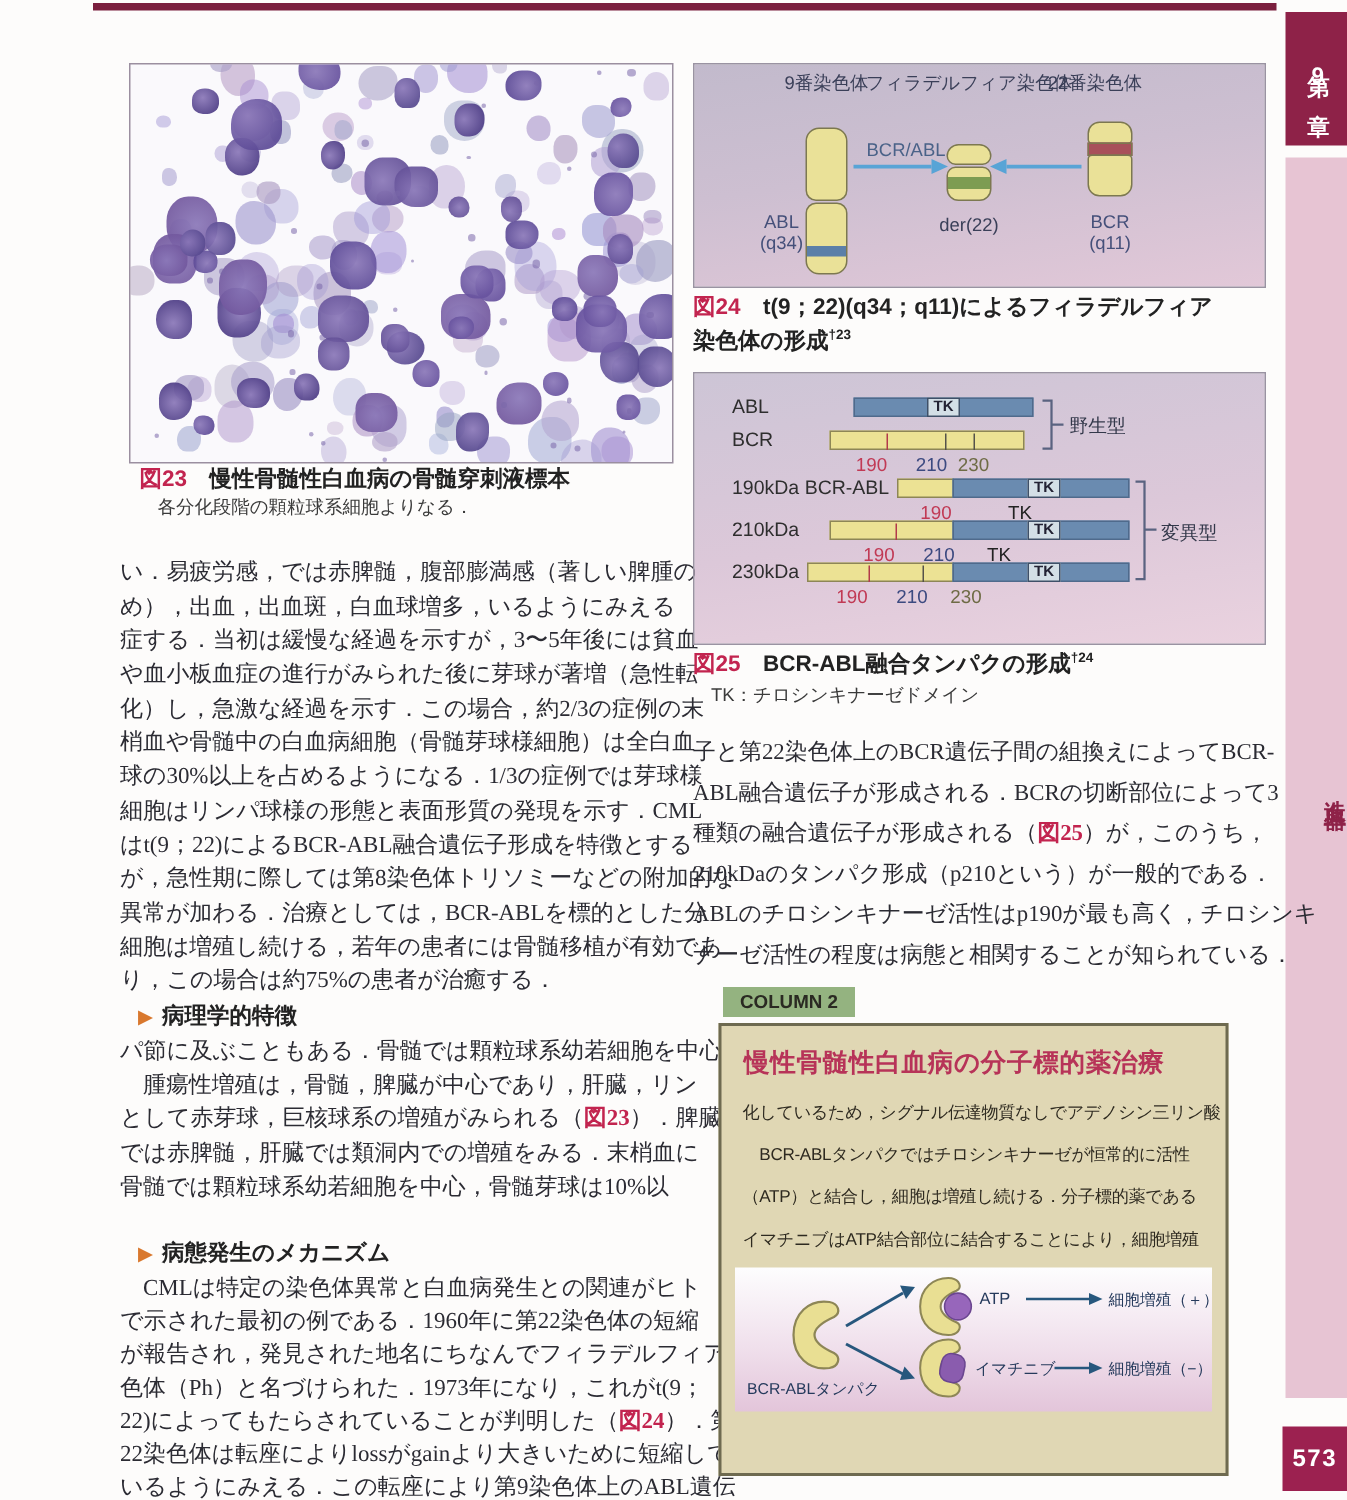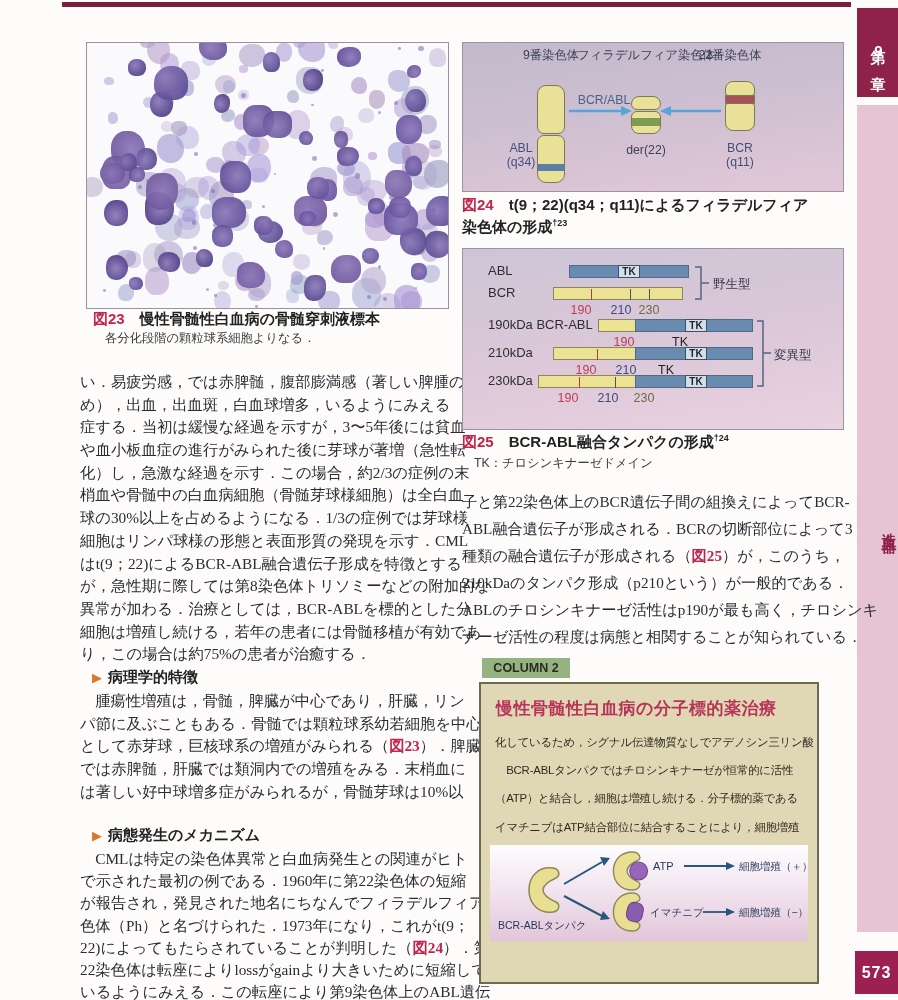--- a/index.html
+++ b/index.html
@@ -309,25 +309,25 @@
     <div class="tline">はt(9；22)によるBCR-ABL融合遺伝子形成を特徴とする</div>
     <div class="tline">が，急性期に際しては第8染色体トリソミーなどの附加的な</div>
     <div class="tline">異常が加わる．治療としては，BCR-ABLを標的とした分</div>
     <div class="tline">細胞は増殖し続ける，若年の患者には骨髄移植が有効であ</div>
     <div class="tline">り，この場合は約75%の患者が治癒する．</div>
   </div>
 <div class="abs subhead sans" style="left:92px;top:668px">
   <span class="tri">▶</span><span>病理学的特徴</span>
 </div>
 <div id="para2" class="abs lc" style="left:80px;top:690px;width:372px">
+    <div class="tline">パ節に及ぶこともある．骨髄では顆粒球系幼若細胞を中心</div>
     <div class="tline">　腫瘍性増殖は，骨髄，脾臓が中心であり，肝臓，リン</div>
-    <div class="tline">パ節に及ぶこともある．骨髄では顆粒球系幼若細胞を中心</div>
     <div class="tline">として赤芽球，巨核球系の増殖がみられる（<span class="figref">図23</span>）．脾臓</div>
     <div class="tline">では赤脾髄，肝臓では類洞内での増殖をみる．末梢血に</div>
-    <div class="tline">は著しい好中球増多症がみられるが，骨髄芽球は10%以</div>
+    <div class="tline">骨髄では顆粒球系幼若細胞を中心，骨髄芽球は10%以</div>
   </div>
 <div class="abs subhead sans" style="left:92px;top:826px">
   <span class="tri">▶</span><span>病態発生のメカニズム</span>
 </div>
 <div id="para3" class="abs lc" style="left:80px;top:848px;width:372px">
     <div class="tline">　CMLは特定の染色体異常と白血病発生との関連がヒト</div>
     <div class="tline">で示された最初の例である．1960年に第22染色体の短縮</div>
     <div class="tline">が報告され，発見された地名にちなんでフィラデルフィア染</div>
     <div class="tline">色体（Ph）と名づけられた．1973年になり，これがt(9；</div>
     <div class="tline">22)によってもたらされていることが判明した（<span class="figref">図24</span>）．第</div>

